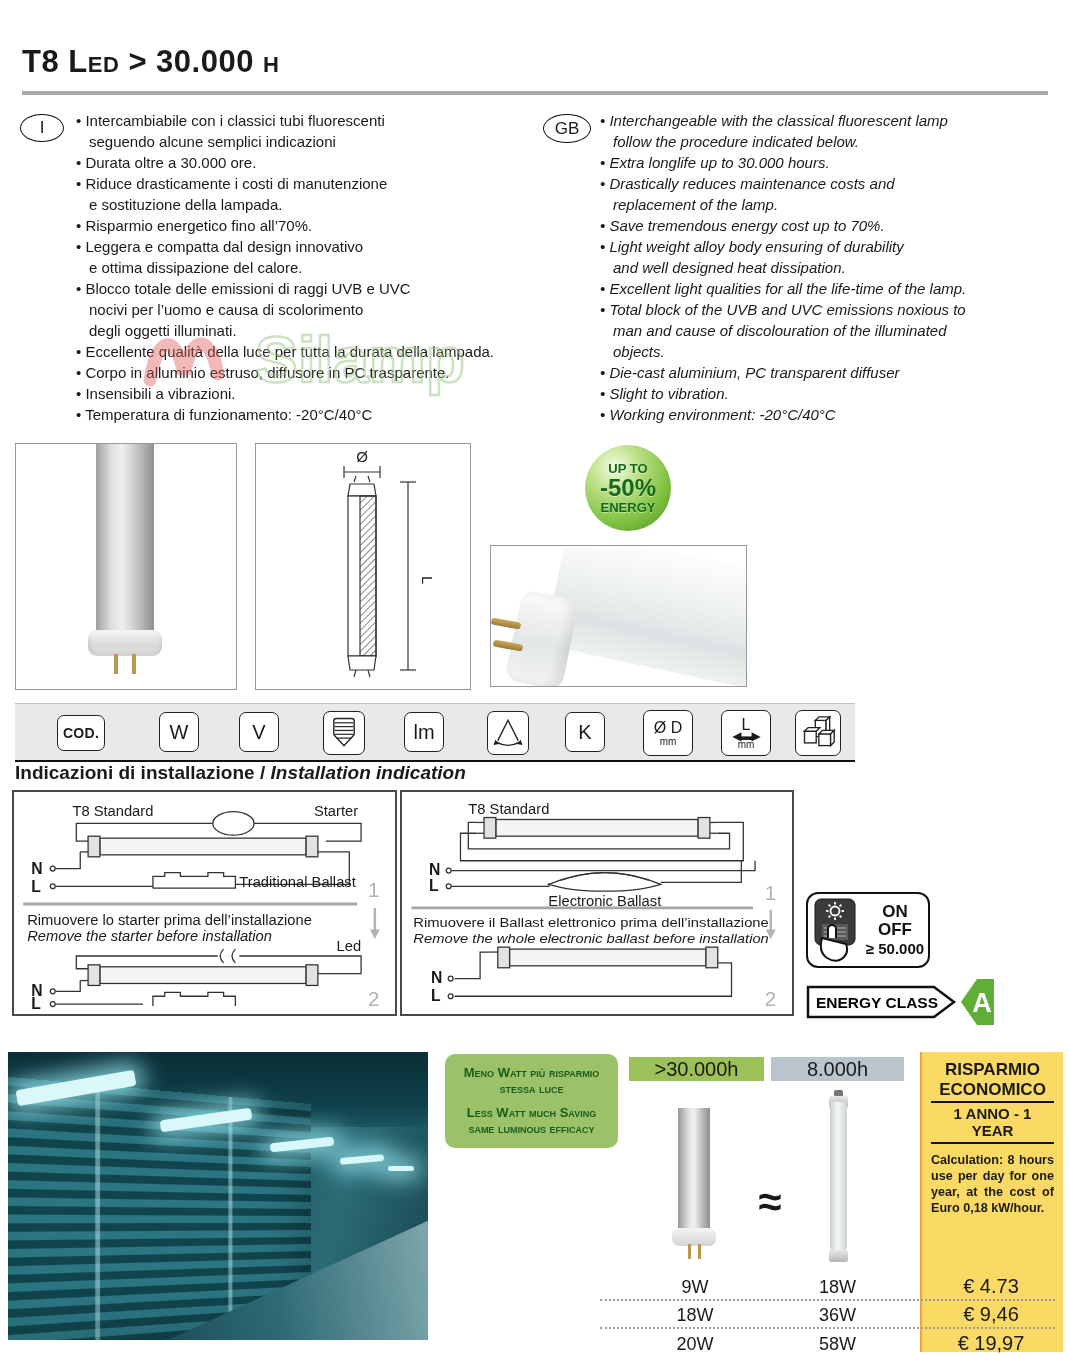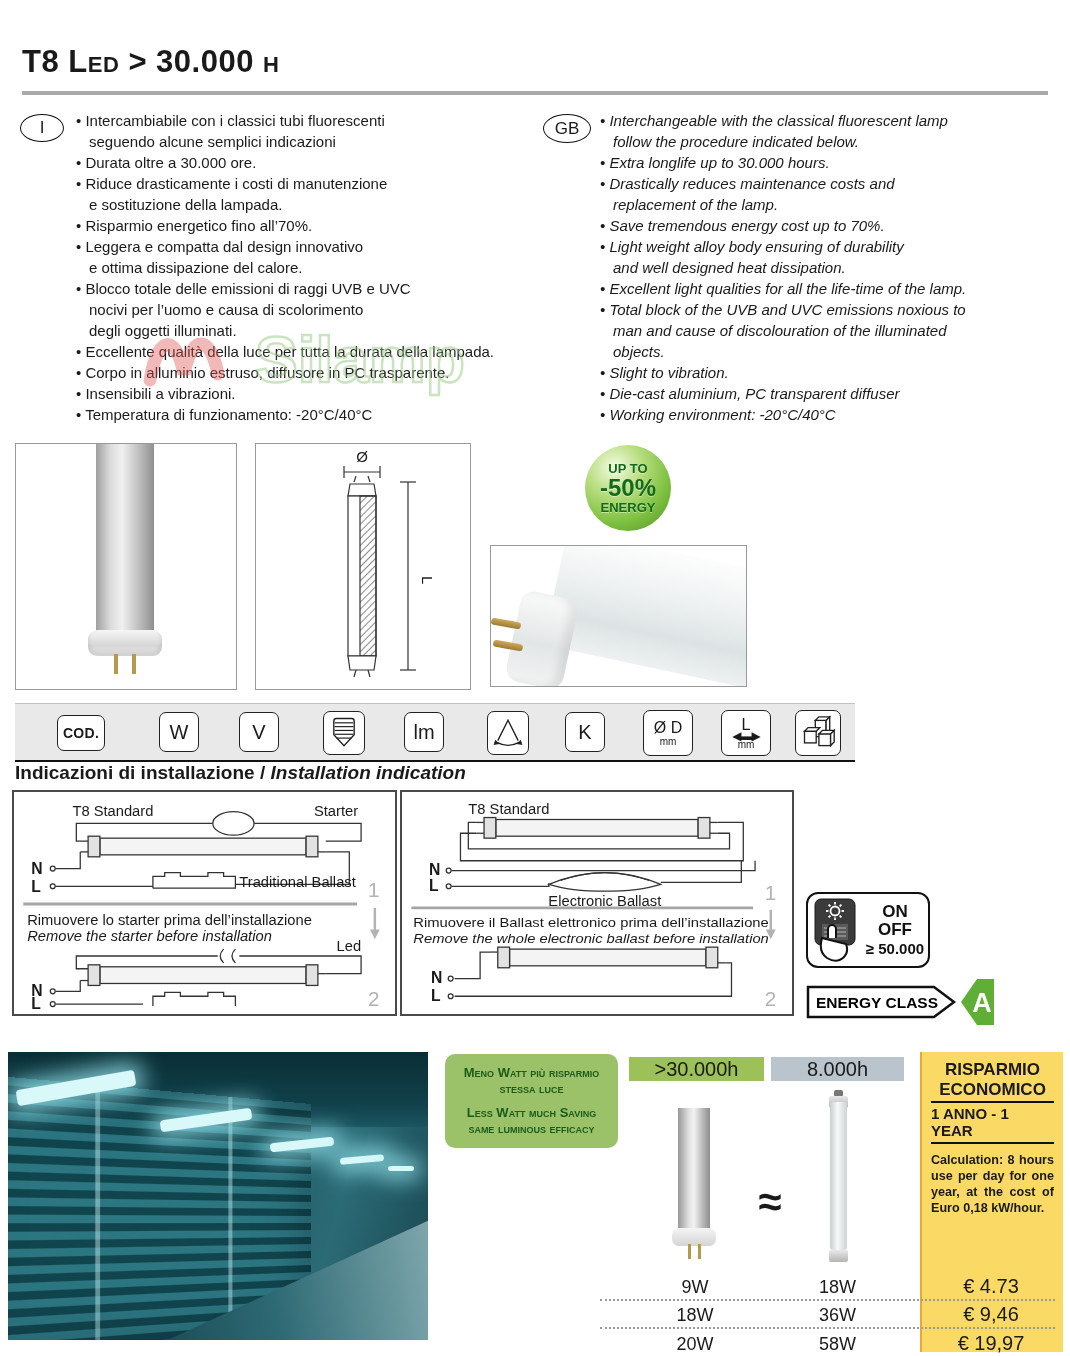--- a/index.html
+++ b/index.html
@@ -114,21 +114,21 @@
      background:linear-gradient(180deg,#e8e8e8,#b5b5b5);border-radius:2px;}
   .btube-fluo-tip{position:absolute;left:834px;top:1090px;width:9px;height:7px;background:#777;border-radius:2px;}
   .approx{position:absolute;left:740px;top:1178px;width:60px;text-align:center;
      font-size:42px;font-weight:bold;}
   
   .savbox{position:absolute;left:920px;top:1052px;width:143px;height:300px;
      background:var(--savings-yellow,#fbd965);border-left:2px solid #eda63a;
      box-sizing:border-box;padding:8px 9px 0 9px;}
   .savbox .t1,.savbox .t2{font-size:17px;font-weight:bold;text-align:center;line-height:1.15;}
   .sav-head{border-bottom:2px solid #111;padding-bottom:2px;}
-  .sav-sub{border-bottom:2px solid #111;font-size:15px;font-weight:bold;text-align:left;
+  .sav-sub{border-bottom:2px solid #111;font-size:15px;font-weight:bold;text-align:center;
      padding:2px 0 3px 0;}
   .sav-body{margin-top:8px;font-size:12.6px;font-weight:bold;line-height:1.28;text-align:justify;}
   .sav-body .en{margin-top:0;}
   
   .cmp-rows{position:absolute;left:600px;top:1272px;width:455px;}
   .cmp-row{position:relative;height:26.5px;border-bottom:2px dotted #9a9a9a;}
   .cmp-row span{position:absolute;bottom:1px;}
   .cmp-led{left:35px;width:120px;text-align:center;font-size:18px;}
   .cmp-fluo{left:175px;width:125px;text-align:center;font-size:18px;}
   .cmp-save{left:330px;width:122px;text-align:center;font-size:20px;}
@@ -167,22 +167,22 @@
       <li>Extra longlife up to 30.000 hours.</li>
       <li>Drastically reduces maintenance costs and
 replacement of the lamp.</li>
       <li>Save tremendous energy cost up to 70%.</li>
       <li>Light weight alloy body ensuring of durability
 and well designed heat dissipation.</li>
       <li>Excellent light qualities for all the life-time of the lamp.</li>
       <li>Total block of the UVB and UVC emissions noxious to
 man and cause of discolouration of the illuminated
 objects.</li>
+      <li>Die-cast aluminium, PC transparent diffuser</li>
       <li>Slight to vibration.</li>
-      <li>Die-cast aluminium, PC transparent diffuser</li>
       <li>Working environment: -20°C/40°C</li>
     </ul>
 
   <div class="watermark">
     <svg width="92" height="72" viewBox="0 0 92 72">
       <path d="M10,62 C18,16 36,16 44,56 C52,16 70,16 78,56" fill="none" stroke="#e05555" stroke-width="13" stroke-linecap="round" opacity=".75"></path>
     </svg>
     <span class="wm-text">Silamp</span>
   </div>
 

